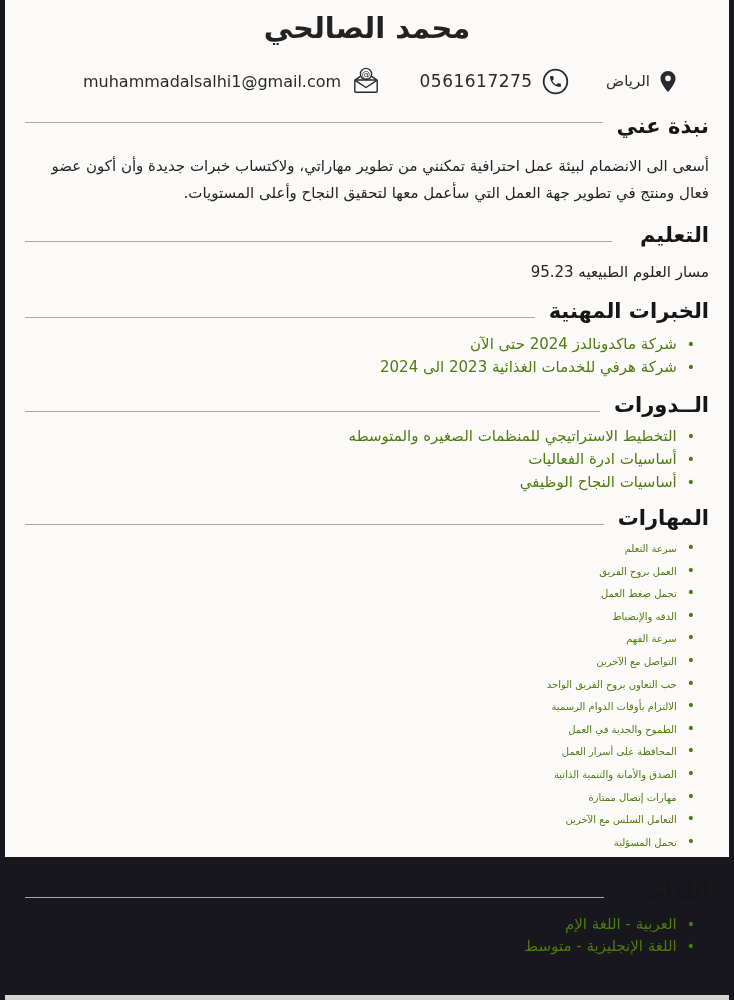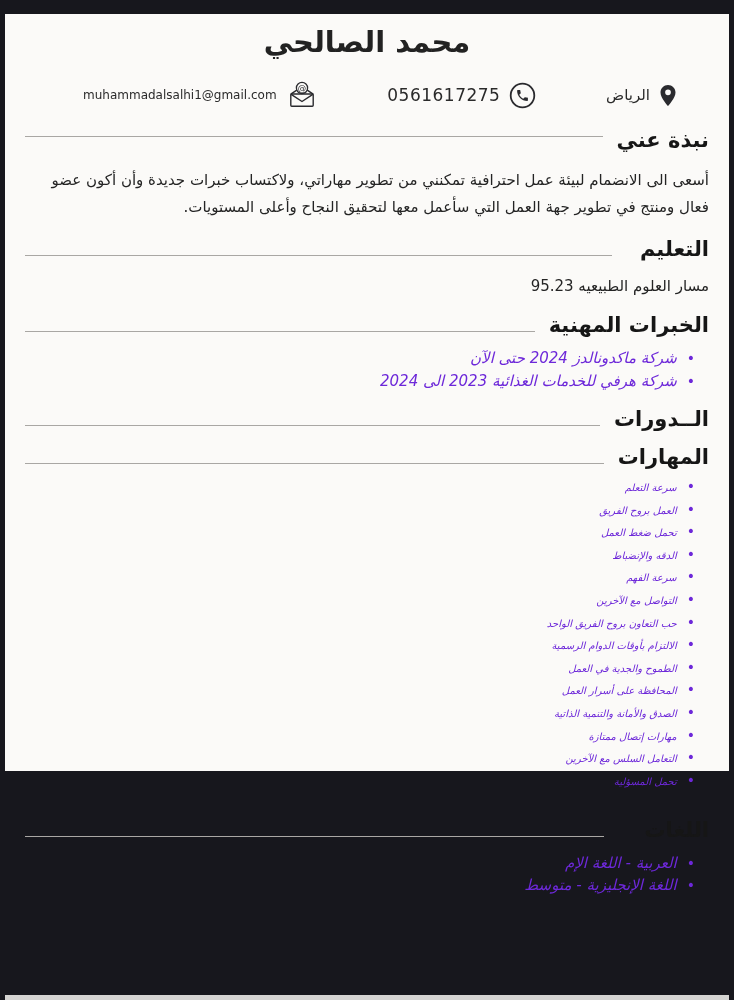--- a/index.html
+++ b/index.html
@@ -3,60 +3,60 @@
 <meta charset="utf-8">
 <style>
   html,body{margin:0;padding:0;}
   body{
     width:734px;height:1000px;overflow:hidden;
     background:#17171d;
     font-family:"DejaVu Sans","Liberation Sans",sans-serif;
     position:relative;
   }
   .page{
-    position:absolute;top:14px;left:5px;right:5px;height:757px;
+    position:absolute;top:0;left:5px;right:5px;height:857px;
     background:#fbfaf8;color:#1e1e1e;
   }
   .bottom-strip{
     position:absolute;left:5px;right:5px;top:995px;height:5px;
     background:#d5d4d2;
   }
   .content{direction:rtl;padding:8px 20px 0 20px;}
   .name{
     text-align:center;font-size:29px;font-weight:bold;
     line-height:40px;margin:0;color:#222;
   }
   .contact-row{
     display:flex;align-items:center;justify-content:space-between;
     margin-top:18px;padding:0 32px 0 58px;height:30px;
   }
   .contact-item{display:flex;align-items:center;gap:9px;font-size:15px;color:#2a2a2a;}
   .contact-item .val{white-space:nowrap;}
   .phone .val{font-size:17px;letter-spacing:.5px;}
-  .email .val{font-size:12px;direction:ltr;}
+  .email .val{font-size:16px;direction:ltr;}
   .icon{display:inline-flex;align-items:center;justify-content:center;flex:0 0 auto;}
 
   .section-head{display:flex;align-items:flex-end;gap:14px;}
   .section-title{
     font-size:21px;font-weight:bold;line-height:28px;color:#161616;white-space:nowrap;
   }
   .rule{flex:1;height:1px;background:#a9a7a4;margin-bottom:7px;}
 
   .about-head{margin-top:16px;align-items:center;}
   .about-text{
     margin:13px 0 0 0;font-size:15px;line-height:27px;text-align:right;color:#242424;
   }
   .edu-head{margin-top:14px;gap:28px;}
   .edu-lines{margin-top:10px;font-size:15px;line-height:26px;color:#242424;}
   .exp-head{margin-top:12px;}
   .courses-head{margin-top:12px;}
   .skills-head{margin-top:10px;}
   .lang-head{margin-top:24px;gap:41px;}
 
-  ul.blist{list-style:none;margin:8px 0 0 0;padding:0 14px 0 0;color:#6d28d9;font-style:italic;}
+  ul.blist{list-style:none;margin:8px 0 0 0;padding:0 14px 0 0;color:#4d7c0f;}
   ul.blist li{font-size:15px;line-height:23px;}
   ul.blist li::before{content:"•";margin-left:10px;font-size:14px;}
   ul.courses{margin-top:6px;}
   ul.courses li{line-height:23px;}
   ul.skills{margin-top:5px;}
   ul.skills li{line-height:21.6px;font-size:10px;}
   ul.langs{margin-top:8px;}
   ul.langs li{line-height:22px;}
   svg{display:block;}
 </style>
@@ -122,20 +122,25 @@
     </div>
     <ul class="blist">
       <li>شركة ماكدونالدز  2024 حتى الآن</li>
       <li>شركة هرفي للخدمات الغذائية 2023 الى 2024</li>
     </ul>
 
     <div class="section-head courses-head">
       <span class="section-title">الــدورات</span>
       <div class="rule"></div>
     </div>
+    <ul class="blist courses">
+      <li>التخطيط الاستراتيجي للمنظمات الصغيره والمتوسطه</li>
+      <li>أساسيات ادرة الفعاليات</li>
+      <li>أساسيات النجاح الوظيفي</li>
+    </ul>
 
     <div class="section-head skills-head">
       <span class="section-title">المهارات</span>
       <div class="rule"></div>
     </div>
     <ul class="blist skills">
       <li>سرعة التعلم</li>
       <li>العمل بروح الفريق</li>
       <li>تحمل ضغط العمل</li>
       <li>الدقه والإنضباط</li>

